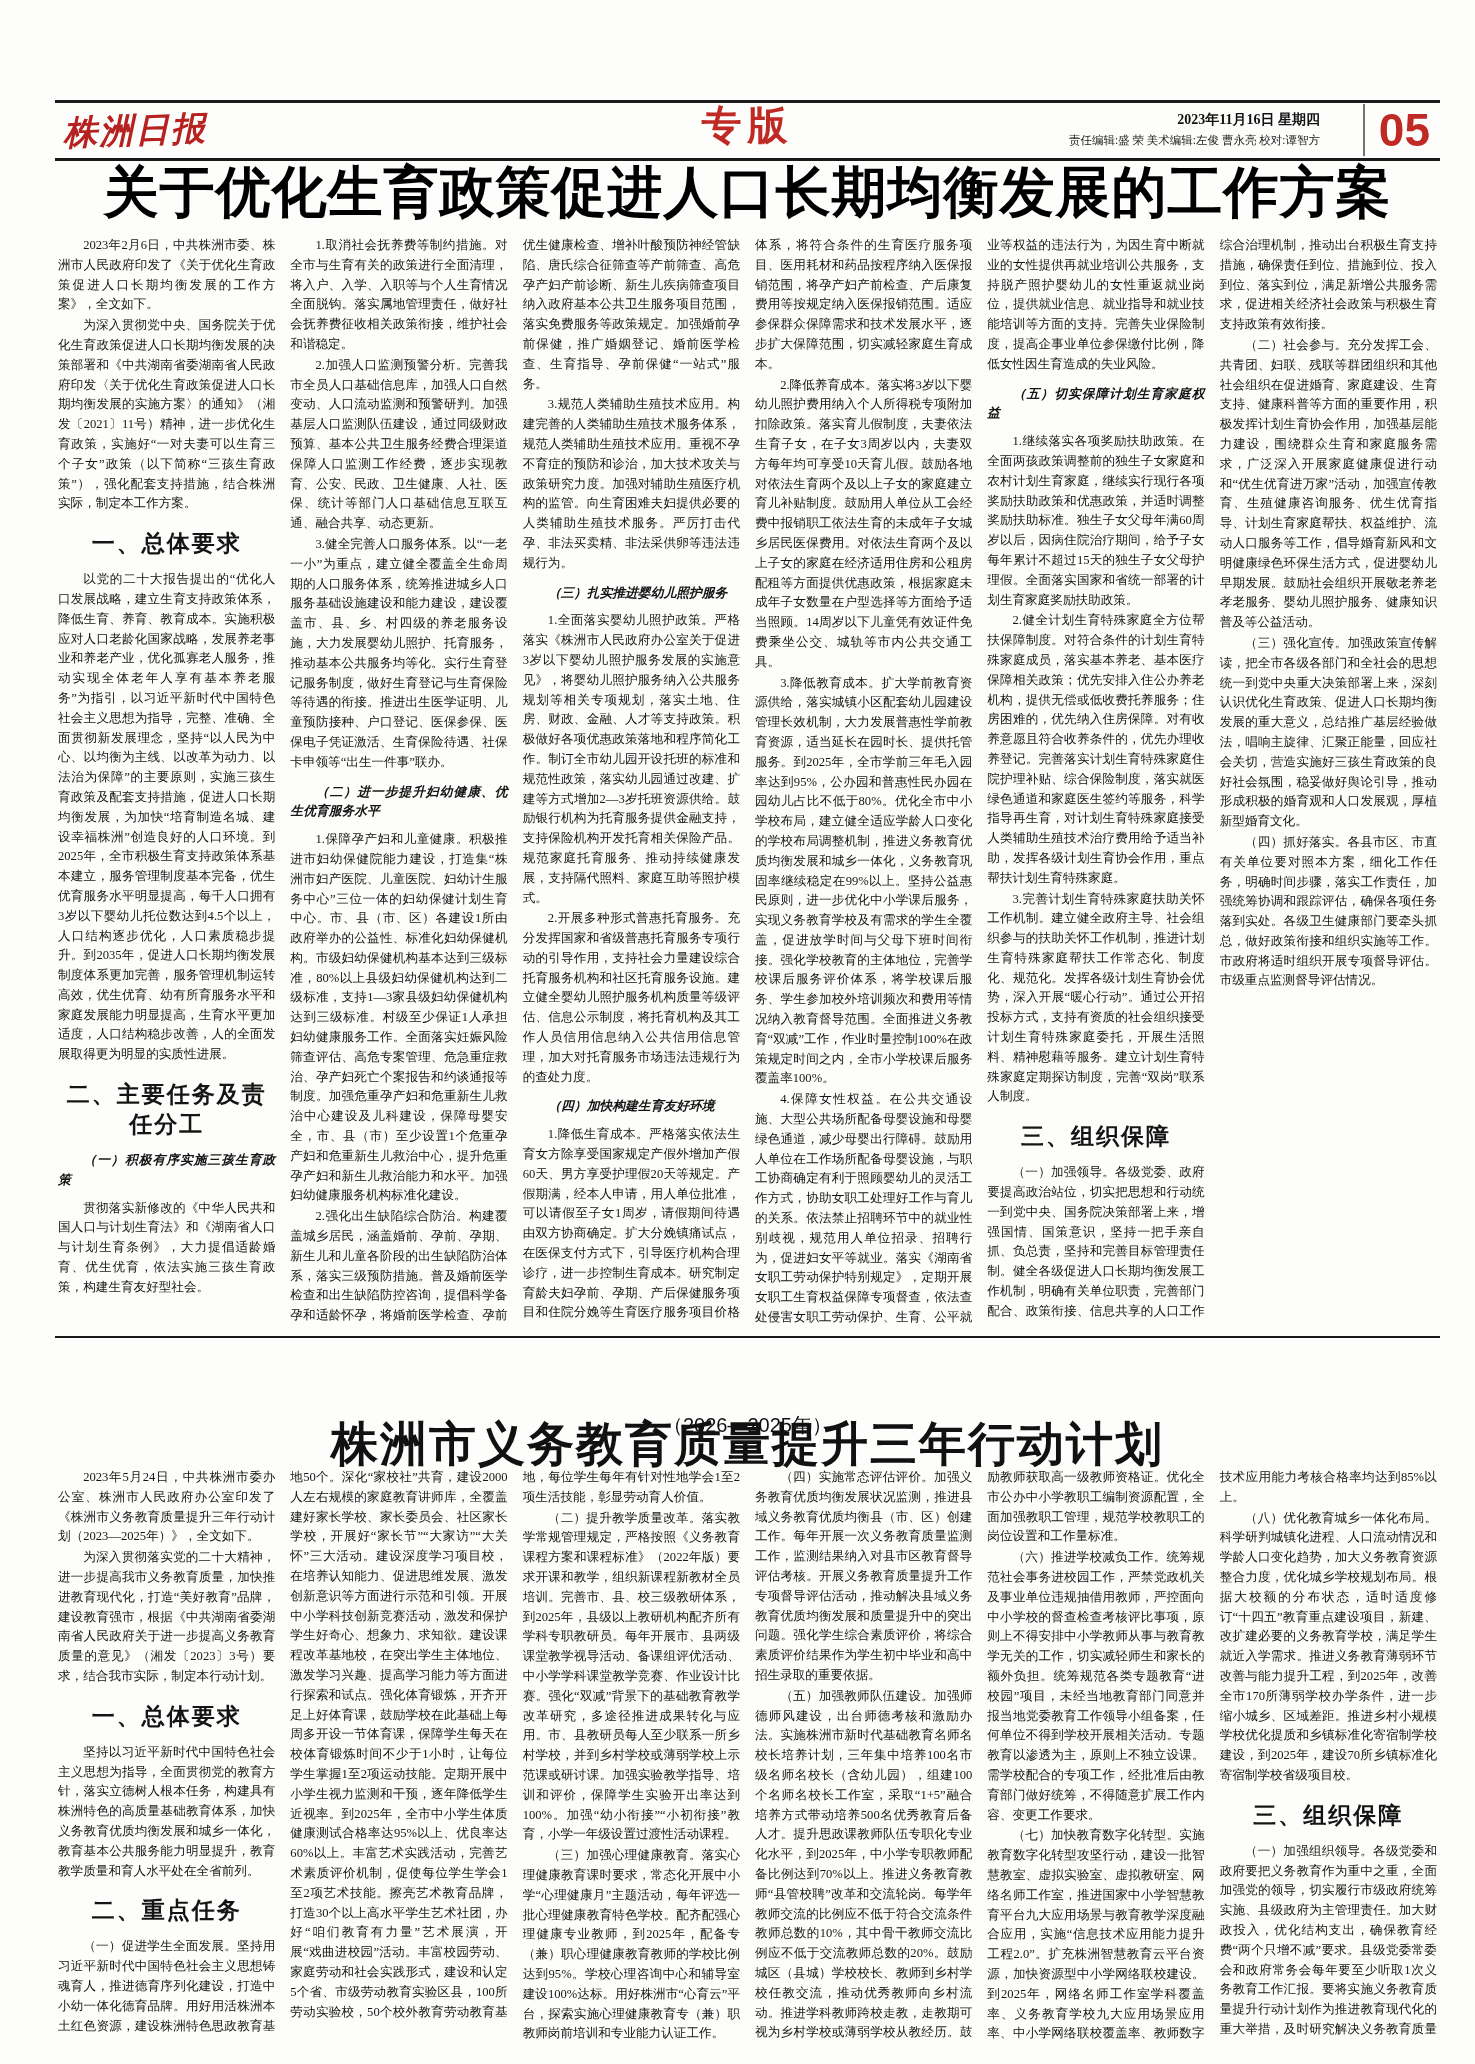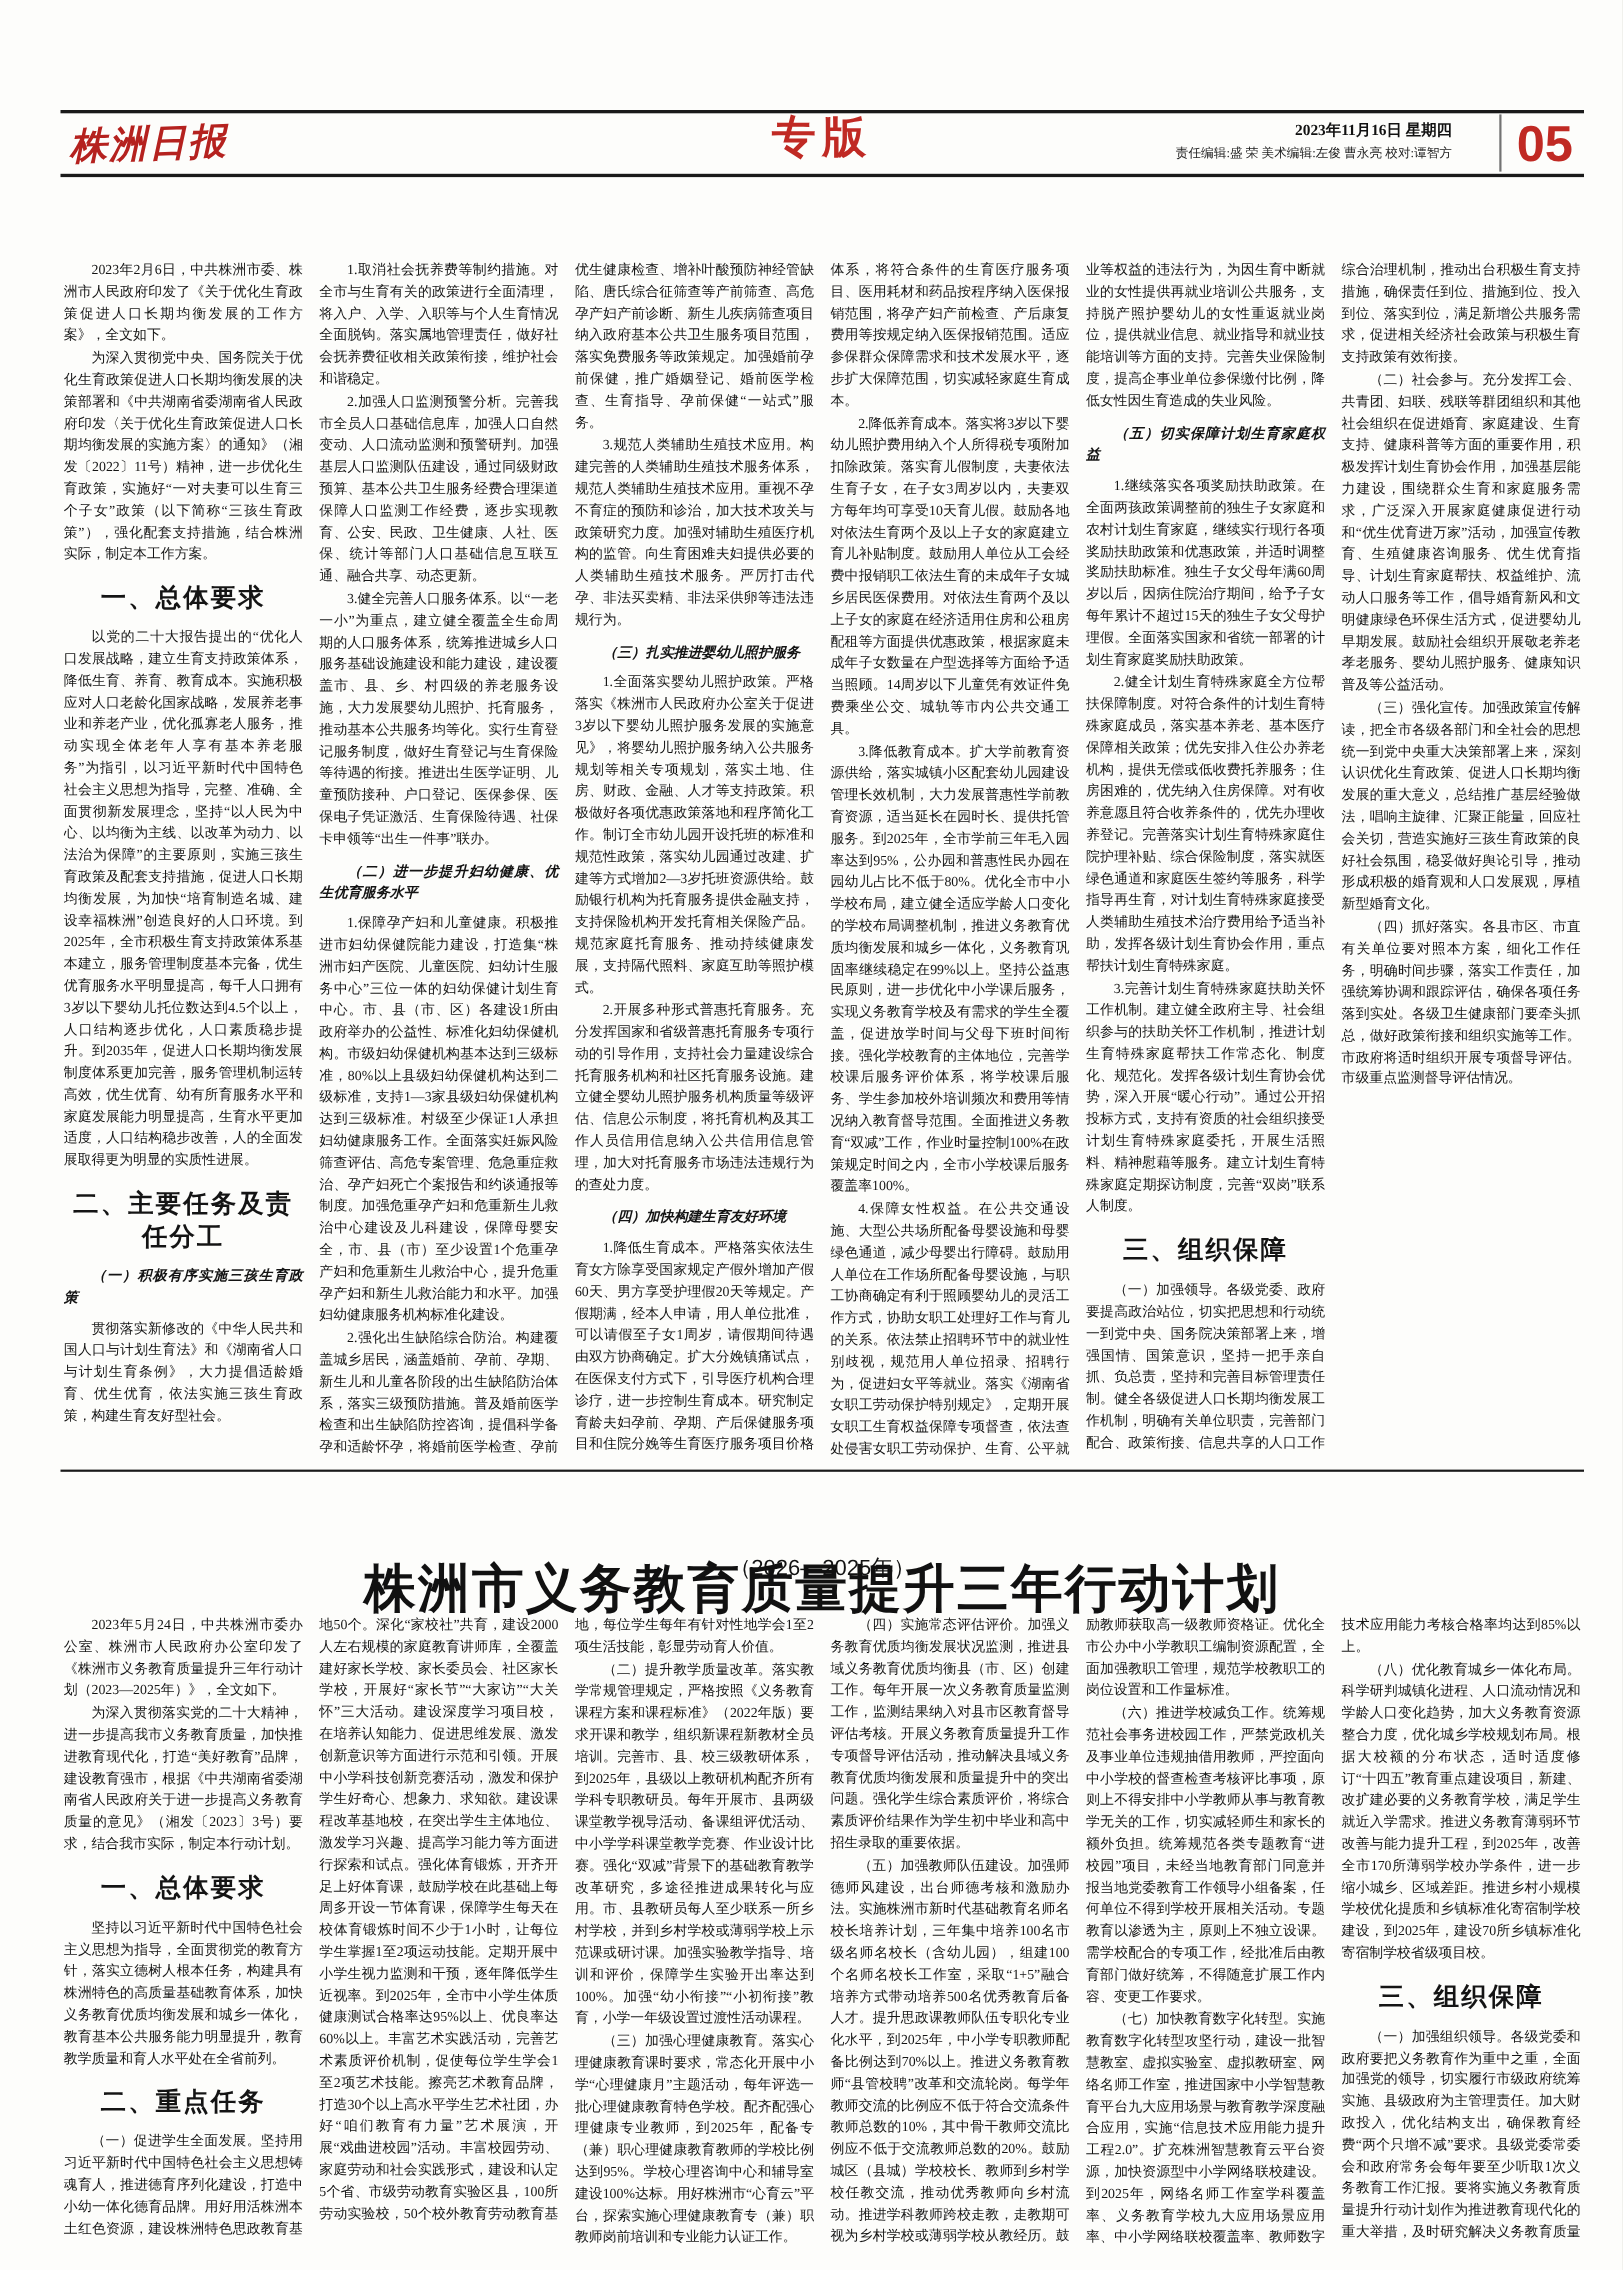--- a/index.html
+++ b/index.html
@@ -55,24 +55,25 @@
       <div id="mast-date">2023年11月16日  星期四</div>
       <div id="mast-editors">责任编辑:盛 荣  美术编辑:左俊 曹永亮  校对:谭智方</div>
     </div>
     <div id="pageno-box">
       <div id="pageno">05</div>
     </div>
   </div>
 
   <div class="rule" id="rule-mid"></div>
 
+  <div id="a1-title">关于优化生育政策促进人口长期均衡发展的工作方案</div>
 
   <div id="a1-body" class="body-cols">
       <div class="blk-p">2023年2月6日，中共株洲市委、株洲市人民政府印发了《关于优化生育政策促进人口长期均衡发展的工作方案》，全文如下。</div>
-      <div class="blk-p">为深入贯彻党中央、国务院关于优化生育政策促进人口长期均衡发展的决策部署和《中共湖南省委湖南省人民政府印发〈关于优化生育政策促进人口长期均衡发展的实施方案〉的通知》（湘发〔2022〕11号）精神，进一步优化生育政策，实施好“一对夫妻可以生育三个子女”政策（以下简称“三孩生育政策”），强化配套支持措施，结合株洲实际，制定本工作方案。</div>
+      <div class="blk-p">为深入贯彻党中央、国务院关于优化生育政策促进人口长期均衡发展的决策部署和《中共湖南省委湖南省人民政府印发〈关于优化生育政策促进人口长期均衡发展的实施方案〉的通知》（湘发〔2021〕11号）精神，进一步优化生育政策，实施好“一对夫妻可以生育三个子女”政策（以下简称“三孩生育政策”），强化配套支持措施，结合株洲实际，制定本工作方案。</div>
       <div class="blk-h1">一、总体要求</div>
       <div class="blk-p">以党的二十大报告提出的“优化人口发展战略，建立生育支持政策体系，降低生育、养育、教育成本。实施积极应对人口老龄化国家战略，发展养老事业和养老产业，优化孤寡老人服务，推动实现全体老年人享有基本养老服务”为指引，以习近平新时代中国特色社会主义思想为指导，完整、准确、全面贯彻新发展理念，坚持“以人民为中心、以均衡为主线、以改革为动力、以法治为保障”的主要原则，实施三孩生育政策及配套支持措施，促进人口长期均衡发展，为加快“培育制造名城、建设幸福株洲”创造良好的人口环境。到2025年，全市积极生育支持政策体系基本建立，服务管理制度基本完备，优生优育服务水平明显提高，每千人口拥有3岁以下婴幼儿托位数达到4.5个以上，人口结构逐步优化，人口素质稳步提升。到2035年，促进人口长期均衡发展制度体系更加完善，服务管理机制运转高效，优生优育、幼有所育服务水平和家庭发展能力明显提高，生育水平更加适度，人口结构稳步改善，人的全面发展取得更为明显的实质性进展。</div>
       <div class="blk-h1">二、主要任务及责任分工</div>
       <div class="blk-h2">（一）积极有序实施三孩生育政策</div>
       <div class="blk-p">贯彻落实新修改的《中华人民共和国人口与计划生育法》和《湖南省人口与计划生育条例》，大力提倡适龄婚育、优生优育，依法实施三孩生育政策，构建生育友好型社会。</div>
       <div class="blk-p">1.取消社会抚养费等制约措施。对全市与生育有关的政策进行全面清理，将入户、入学、入职等与个人生育情况全面脱钩。落实属地管理责任，做好社会抚养费征收相关政策衔接，维护社会和谐稳定。</div>
       <div class="blk-p">2.加强人口监测预警分析。完善我市全员人口基础信息库，加强人口自然变动、人口流动监测和预警研判。加强基层人口监测队伍建设，通过同级财政预算、基本公共卫生服务经费合理渠道保障人口监测工作经费，逐步实现教育、公安、民政、卫生健康、人社、医保、统计等部门人口基础信息互联互通、融合共享、动态更新。</div>
       <div class="blk-p">3.健全完善人口服务体系。以“一老一小”为重点，建立健全覆盖全生命周期的人口服务体系，统筹推进城乡人口服务基础设施建设和能力建设，建设覆盖市、县、乡、村四级的养老服务设施，大力发展婴幼儿照护、托育服务，推动基本公共服务均等化。实行生育登记服务制度，做好生育登记与生育保险等待遇的衔接。推进出生医学证明、儿童预防接种、户口登记、医保参保、医保电子凭证激活、生育保险待遇、社保卡申领等“出生一件事”联办。</div>
       <div class="blk-h2">（二）进一步提升妇幼健康、优生优育服务水平</div>
       <div class="blk-p">1.保障孕产妇和儿童健康。积极推进市妇幼保健院能力建设，打造集“株洲市妇产医院、儿童医院、妇幼计生服务中心”三位一体的妇幼保健计划生育中心。市、县（市、区）各建设1所由政府举办的公益性、标准化妇幼保健机构。市级妇幼保健机构基本达到三级标准，80%以上县级妇幼保健机构达到二级标准，支持1—3家县级妇幼保健机构达到三级标准。村级至少保证1人承担妇幼健康服务工作。全面落实妊娠风险筛查评估、高危专案管理、危急重症救治、孕产妇死亡个案报告和约谈通报等制度。加强危重孕产妇和危重新生儿救治中心建设及儿科建设，保障母婴安全，市、县（市）至少设置1个危重孕产妇和危重新生儿救治中心，提升危重孕产妇和新生儿救治能力和水平。加强妇幼健康服务机构标准化建设。</div>

